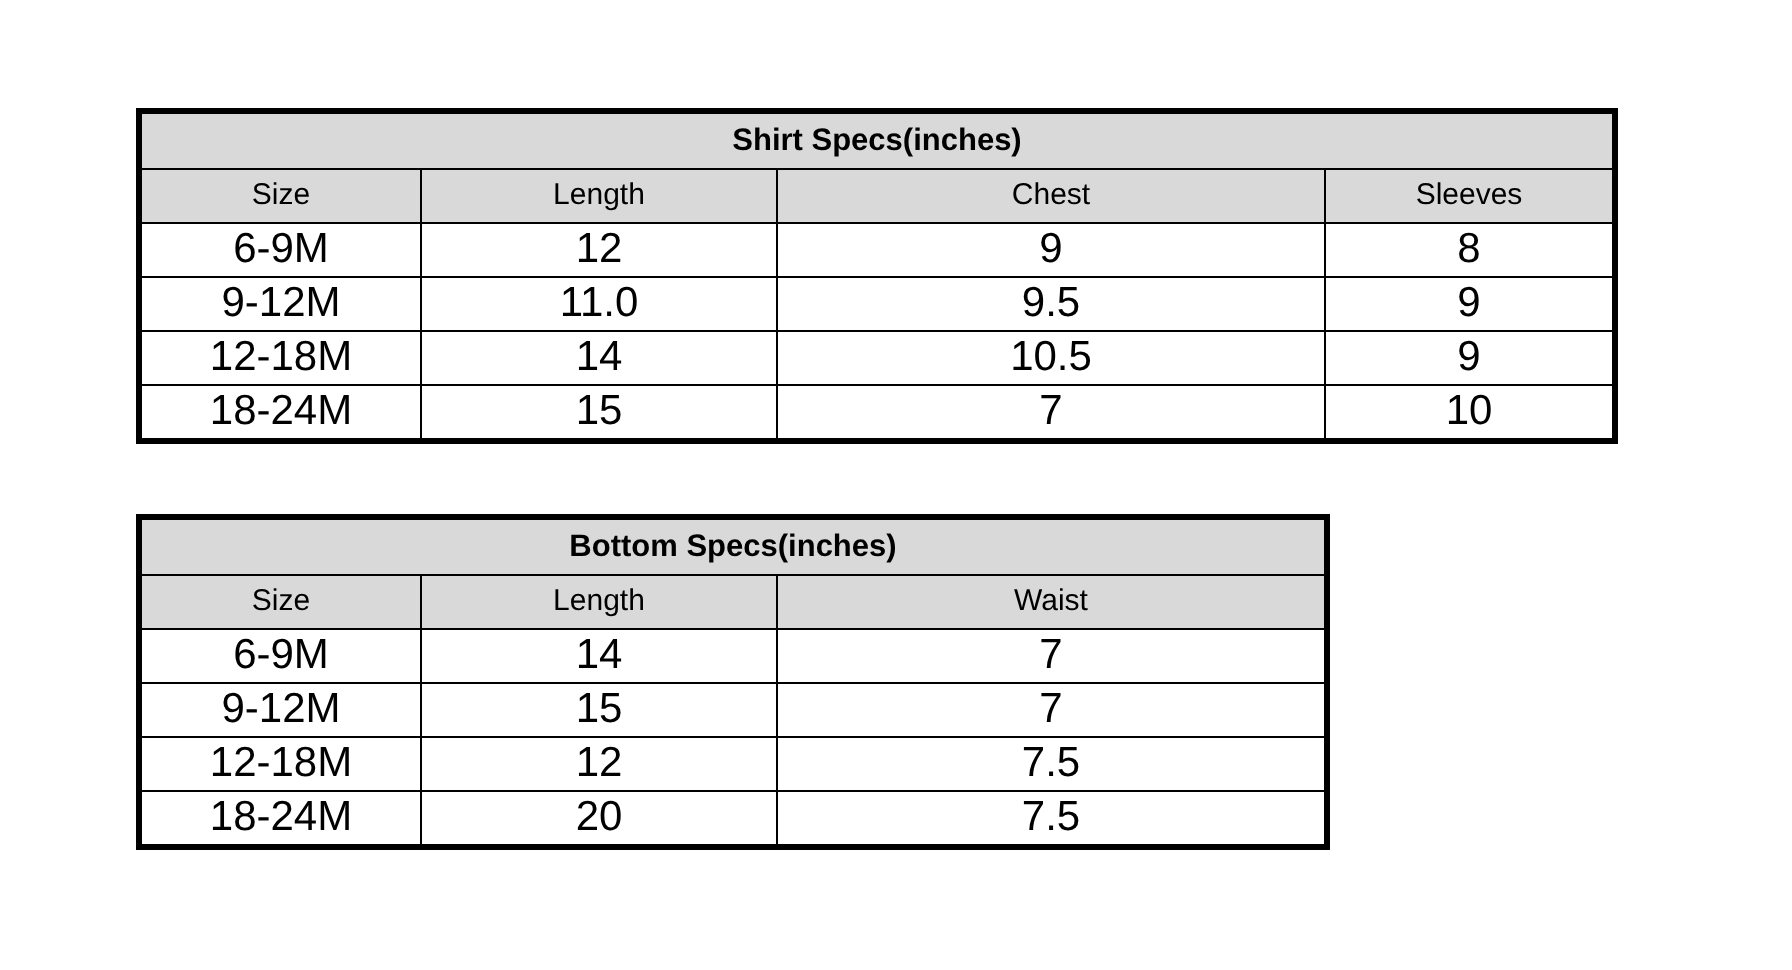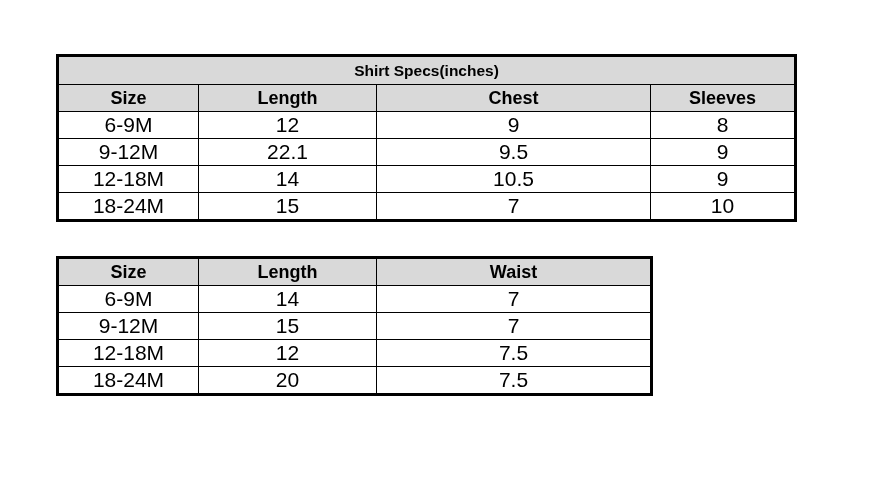--- a/index.html
+++ b/index.html
@@ -11,21 +11,21 @@
     height: 485px;
     background: #ffffff;
     font-family: "Liberation Sans", sans-serif;
     color: #000000;
     position: relative;
     overflow: hidden;
   }
 
   .sheet {
     position: absolute;
-    left: 56px;
+    left: 68px;
     top: 54px;
     width: 760px;
   }
 
   table.spec {
     border-collapse: collapse;
     table-layout: fixed;
     background: #ffffff;
   }
 
@@ -45,22 +45,22 @@
   table.spec .title-cell {
     background: #d9d9d9;
     font-weight: bold;
     font-size: 15.5px;
     height: 27px;
     line-height: 27px;
   }
 
   table.spec .header-cell {
     background: #d9d9d9;
-    font-weight: bold;
-    font-size: 18px;
+    font-weight: normal;
+    font-size: 15px;
     height: 26px;
     line-height: 26px;
   }
 
   
   .table-wrap {
     border: 2px solid #000000;
     display: inline-block;
     background: #ffffff;
   }
@@ -104,21 +104,21 @@
           <td class="header-cell">Sleeves</td>
         </tr>
         <tr>
           <td>6-9M</td>
           <td>12</td>
           <td>9</td>
           <td>8</td>
         </tr>
         <tr>
           <td>9-12M</td>
-          <td>22.1</td>
+          <td>11.0</td>
           <td>9.5</td>
           <td>9</td>
         </tr>
         <tr>
           <td>12-18M</td>
           <td>14</td>
           <td>10.5</td>
           <td>9</td>
         </tr>
         <tr>
@@ -134,20 +134,23 @@
   <div class="gap"></div>
 
   <div class="table-wrap" id="bottom-wrap">
     <table class="spec bottoms">
       <colgroup>
         <col class="c1">
           <col class="c2">
           <col class="c3">
       </colgroup>
       <tbody>
+        <tr>
+          <td class="title-cell" colspan="3">Bottom Specs(inches)</td>
+        </tr>
         <tr>
           <td class="header-cell">Size</td>
           <td class="header-cell">Length</td>
           <td class="header-cell">Waist</td>
         </tr>
         <tr>
           <td>6-9M</td>
           <td>14</td>
           <td>7</td>
         </tr>

